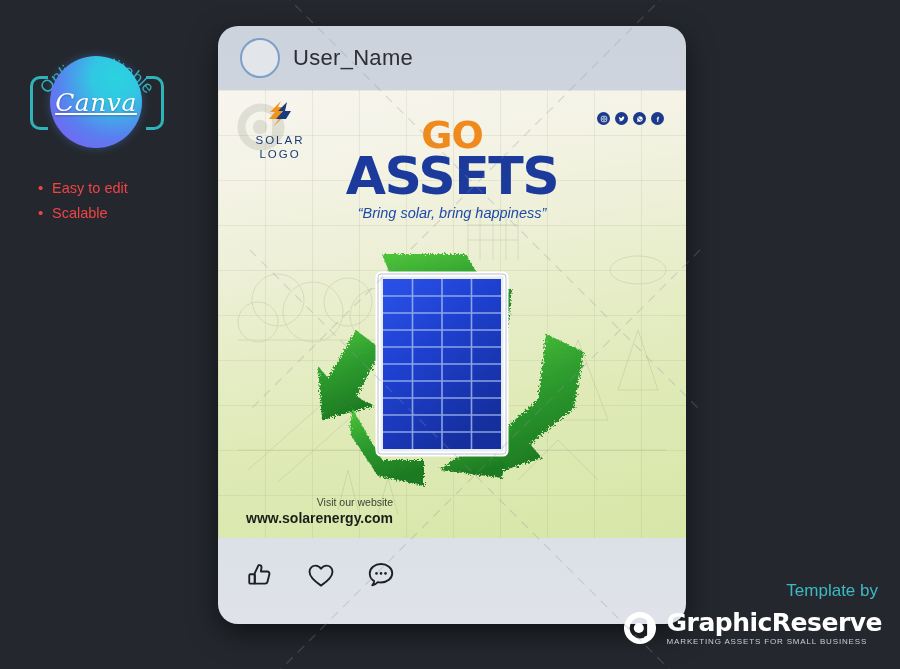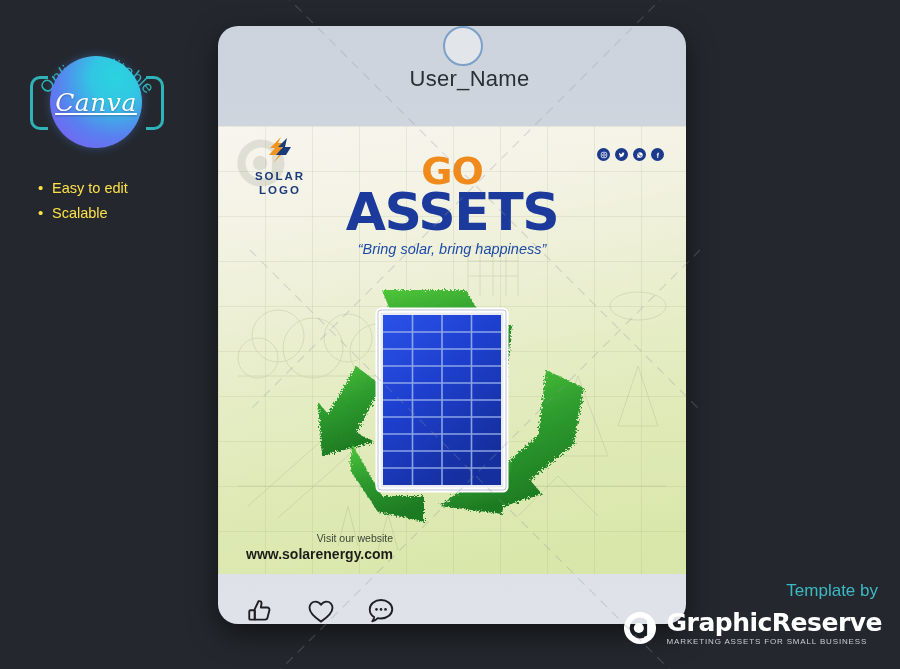--- a/index.html
+++ b/index.html
@@ -59,21 +59,21 @@
     width: 18px; height: 54px;
     border: 3px solid #2fb3b8;
     top: 50px;
   }
   .bracket.l { left: 8px;  border-right: none; border-radius: 10px 0 0 10px; }
   .bracket.r { right: 8px; border-left: none;  border-radius: 0 10px 10px 0; }
 
   .bullets {
     position: absolute;
     left: 38px; top: 176px;
-    color: #fde047;
+    color: #ef4444;
     font-size: 14.5px;
     line-height: 25px;
   }
   .bullets li { list-style: none; position: relative; padding-left: 14px; white-space: nowrap; }
   .bullets li::before {
     content: "•";
     position: absolute; left: 0; top: -1px;
     font-size: 15px;
   }
 
@@ -82,24 +82,23 @@
     position: absolute;
     left: 218px; top: 26px;
     width: 468px; height: 598px;
     background: linear-gradient(180deg, #ccd3dc 0%, #d2d8e0 40%, #dfe3e9 100%);
     border-radius: 20px;
     box-shadow: 0 10px 28px rgba(0,0,0,.55);
     overflow: hidden;
     z-index: 10;
   }
   .post-header {
-    height: 100px;
+    height: 64px;
     display: flex; align-items: center;
     padding-left: 22px;
-    flex-direction: column;
   }
   .avatar {
     width: 40px; height: 40px;
     border-radius: 50%;
     border: 2.5px solid #7da0c8;
     background: #e2e5ea;
   }
   .user-name {
     margin-left: 13px;
     font-size: 22px;
@@ -131,21 +130,21 @@
     pointer-events: none;
   }
   .lineart { position: absolute; inset: 0; opacity: .5; pointer-events: none; }
 
   .logo-block {
     position: absolute; left: 26px; top: 9px;
     text-align: center; width: 72px;
   }
   .logo-mark { display: block; margin: 0 auto 4px; }
   .logo-text {
-    font-size: 11.5px; font-weight: bold;
+    font-size: 11.5px; font-weight: normal;
     color: #1b3a78; letter-spacing: 2px; line-height: 14px;
   }
 
   .social-row {
     position: absolute; right: 22px; top: 22px;
     display: flex; gap: 5px;
   }
   .soc {
     width: 13px; height: 13px; border-radius: 50%;
     background: #1b3a8c;

